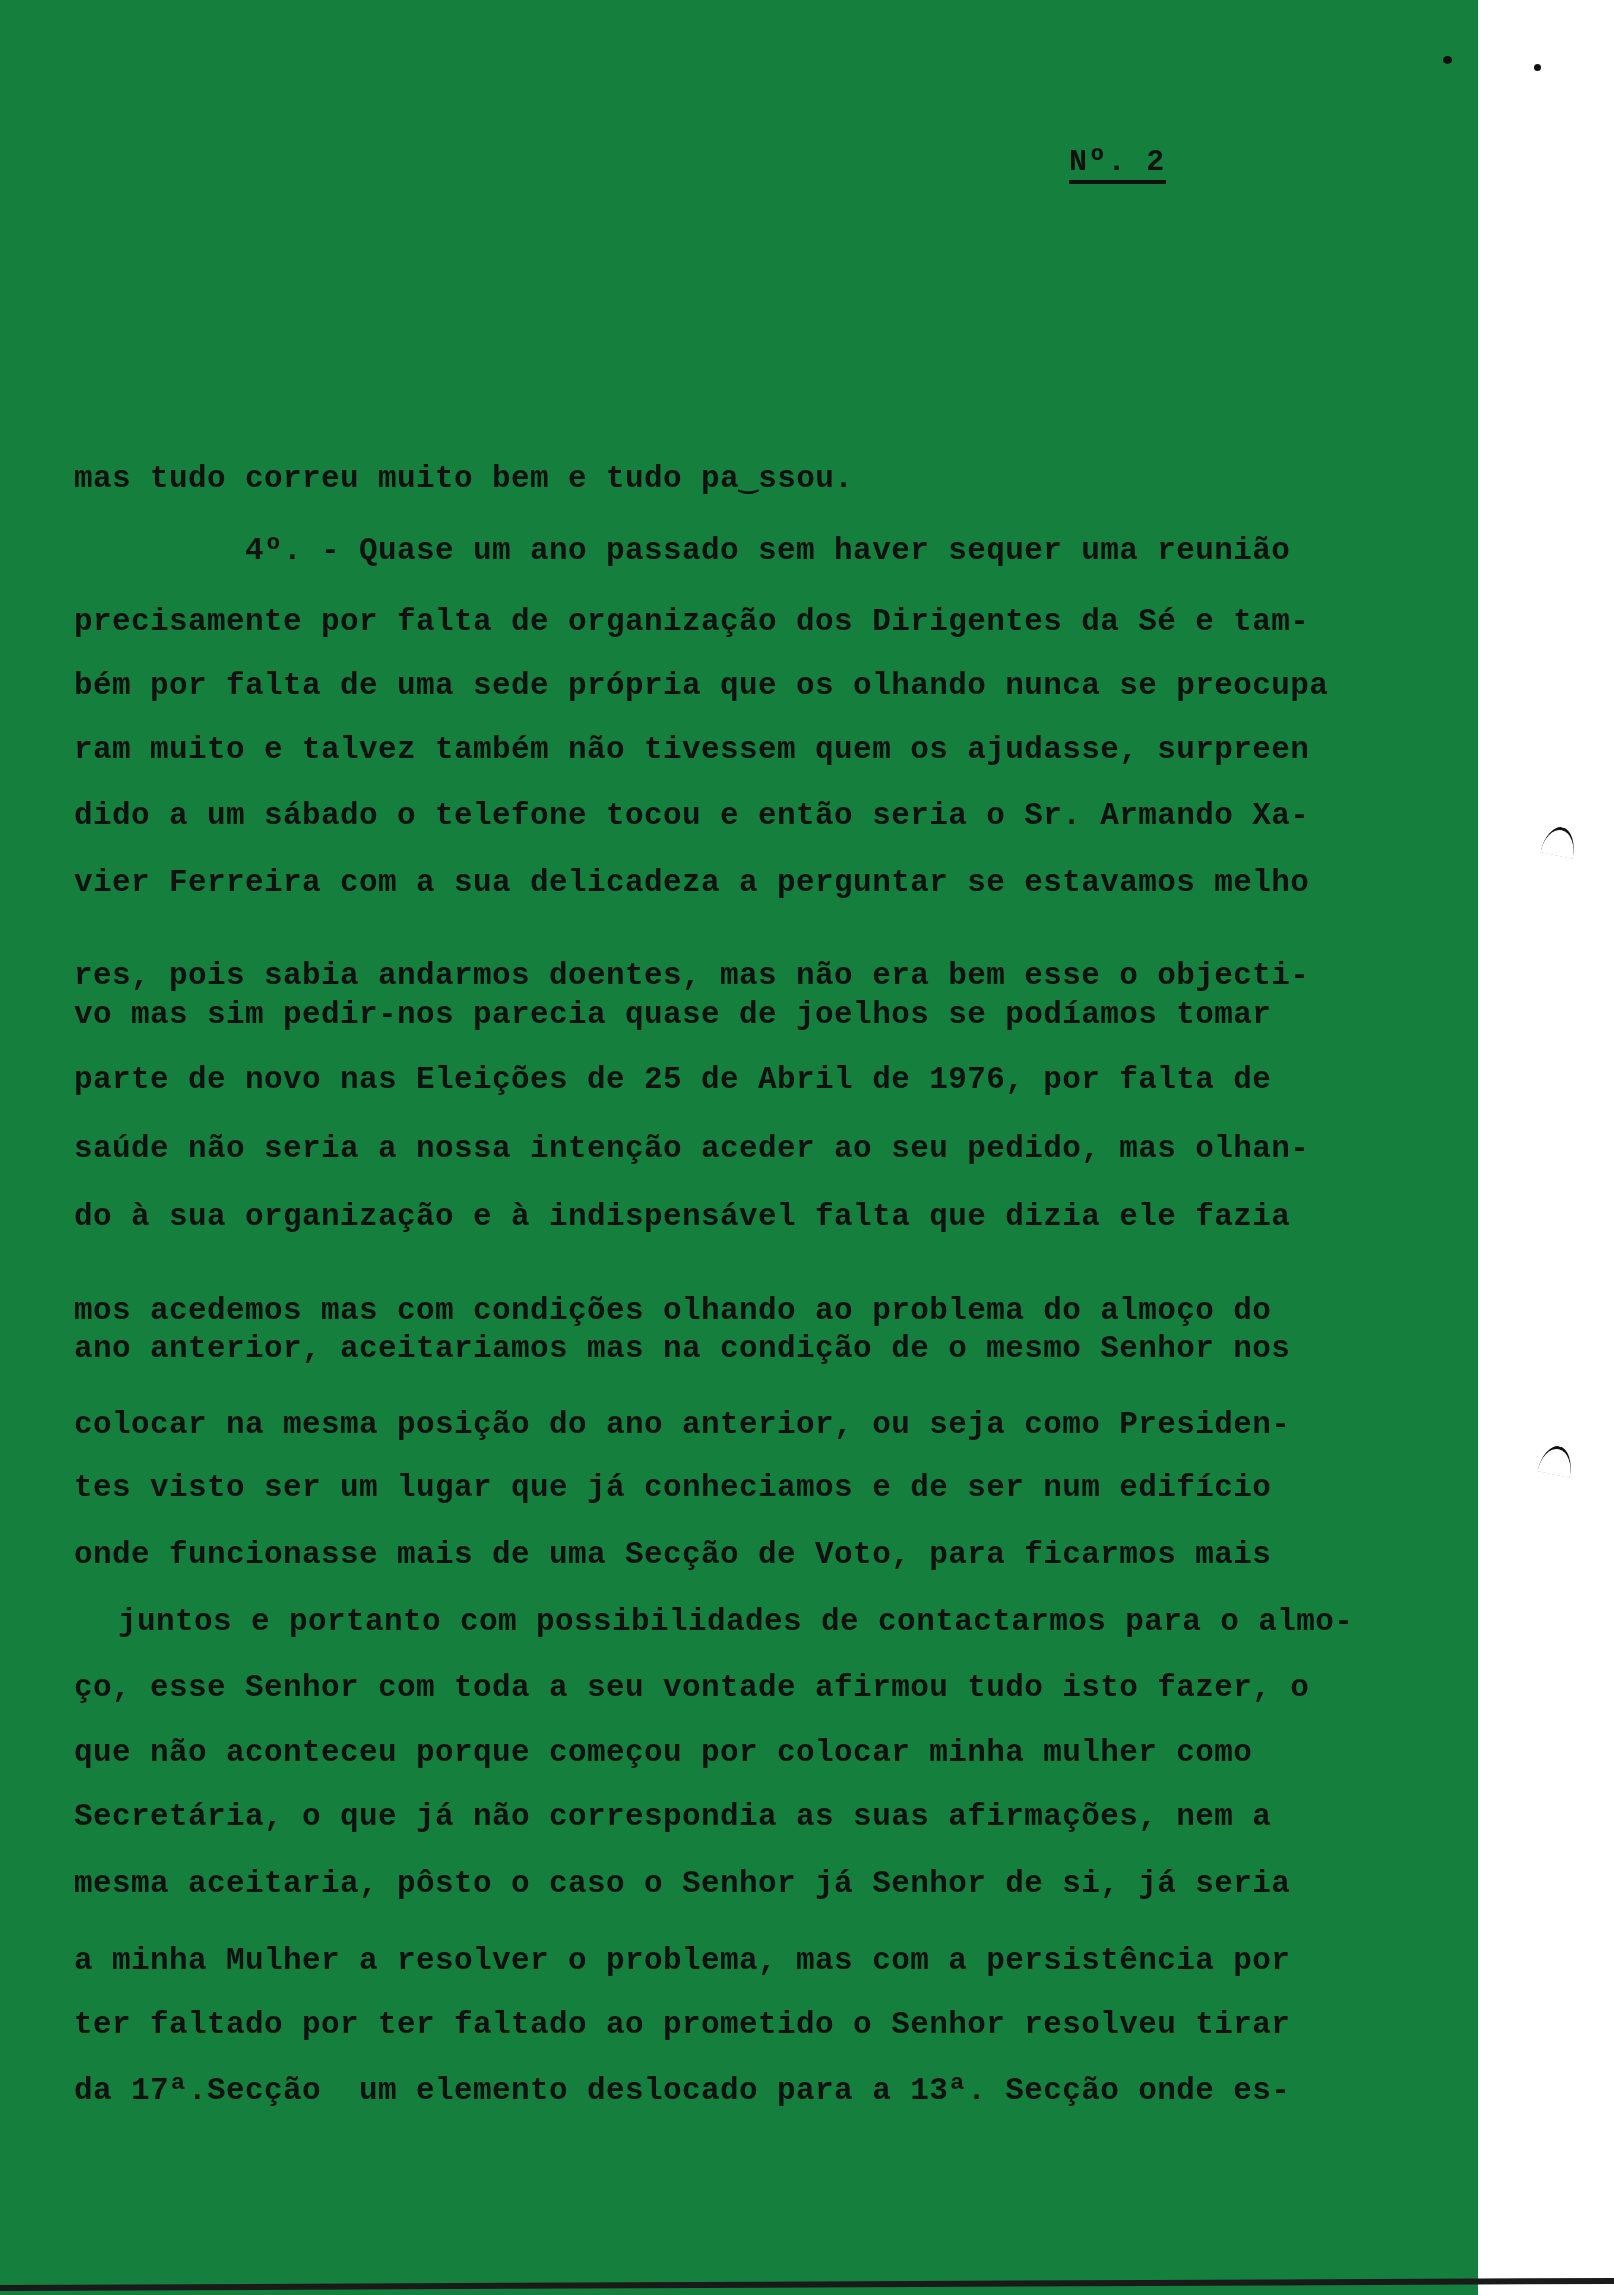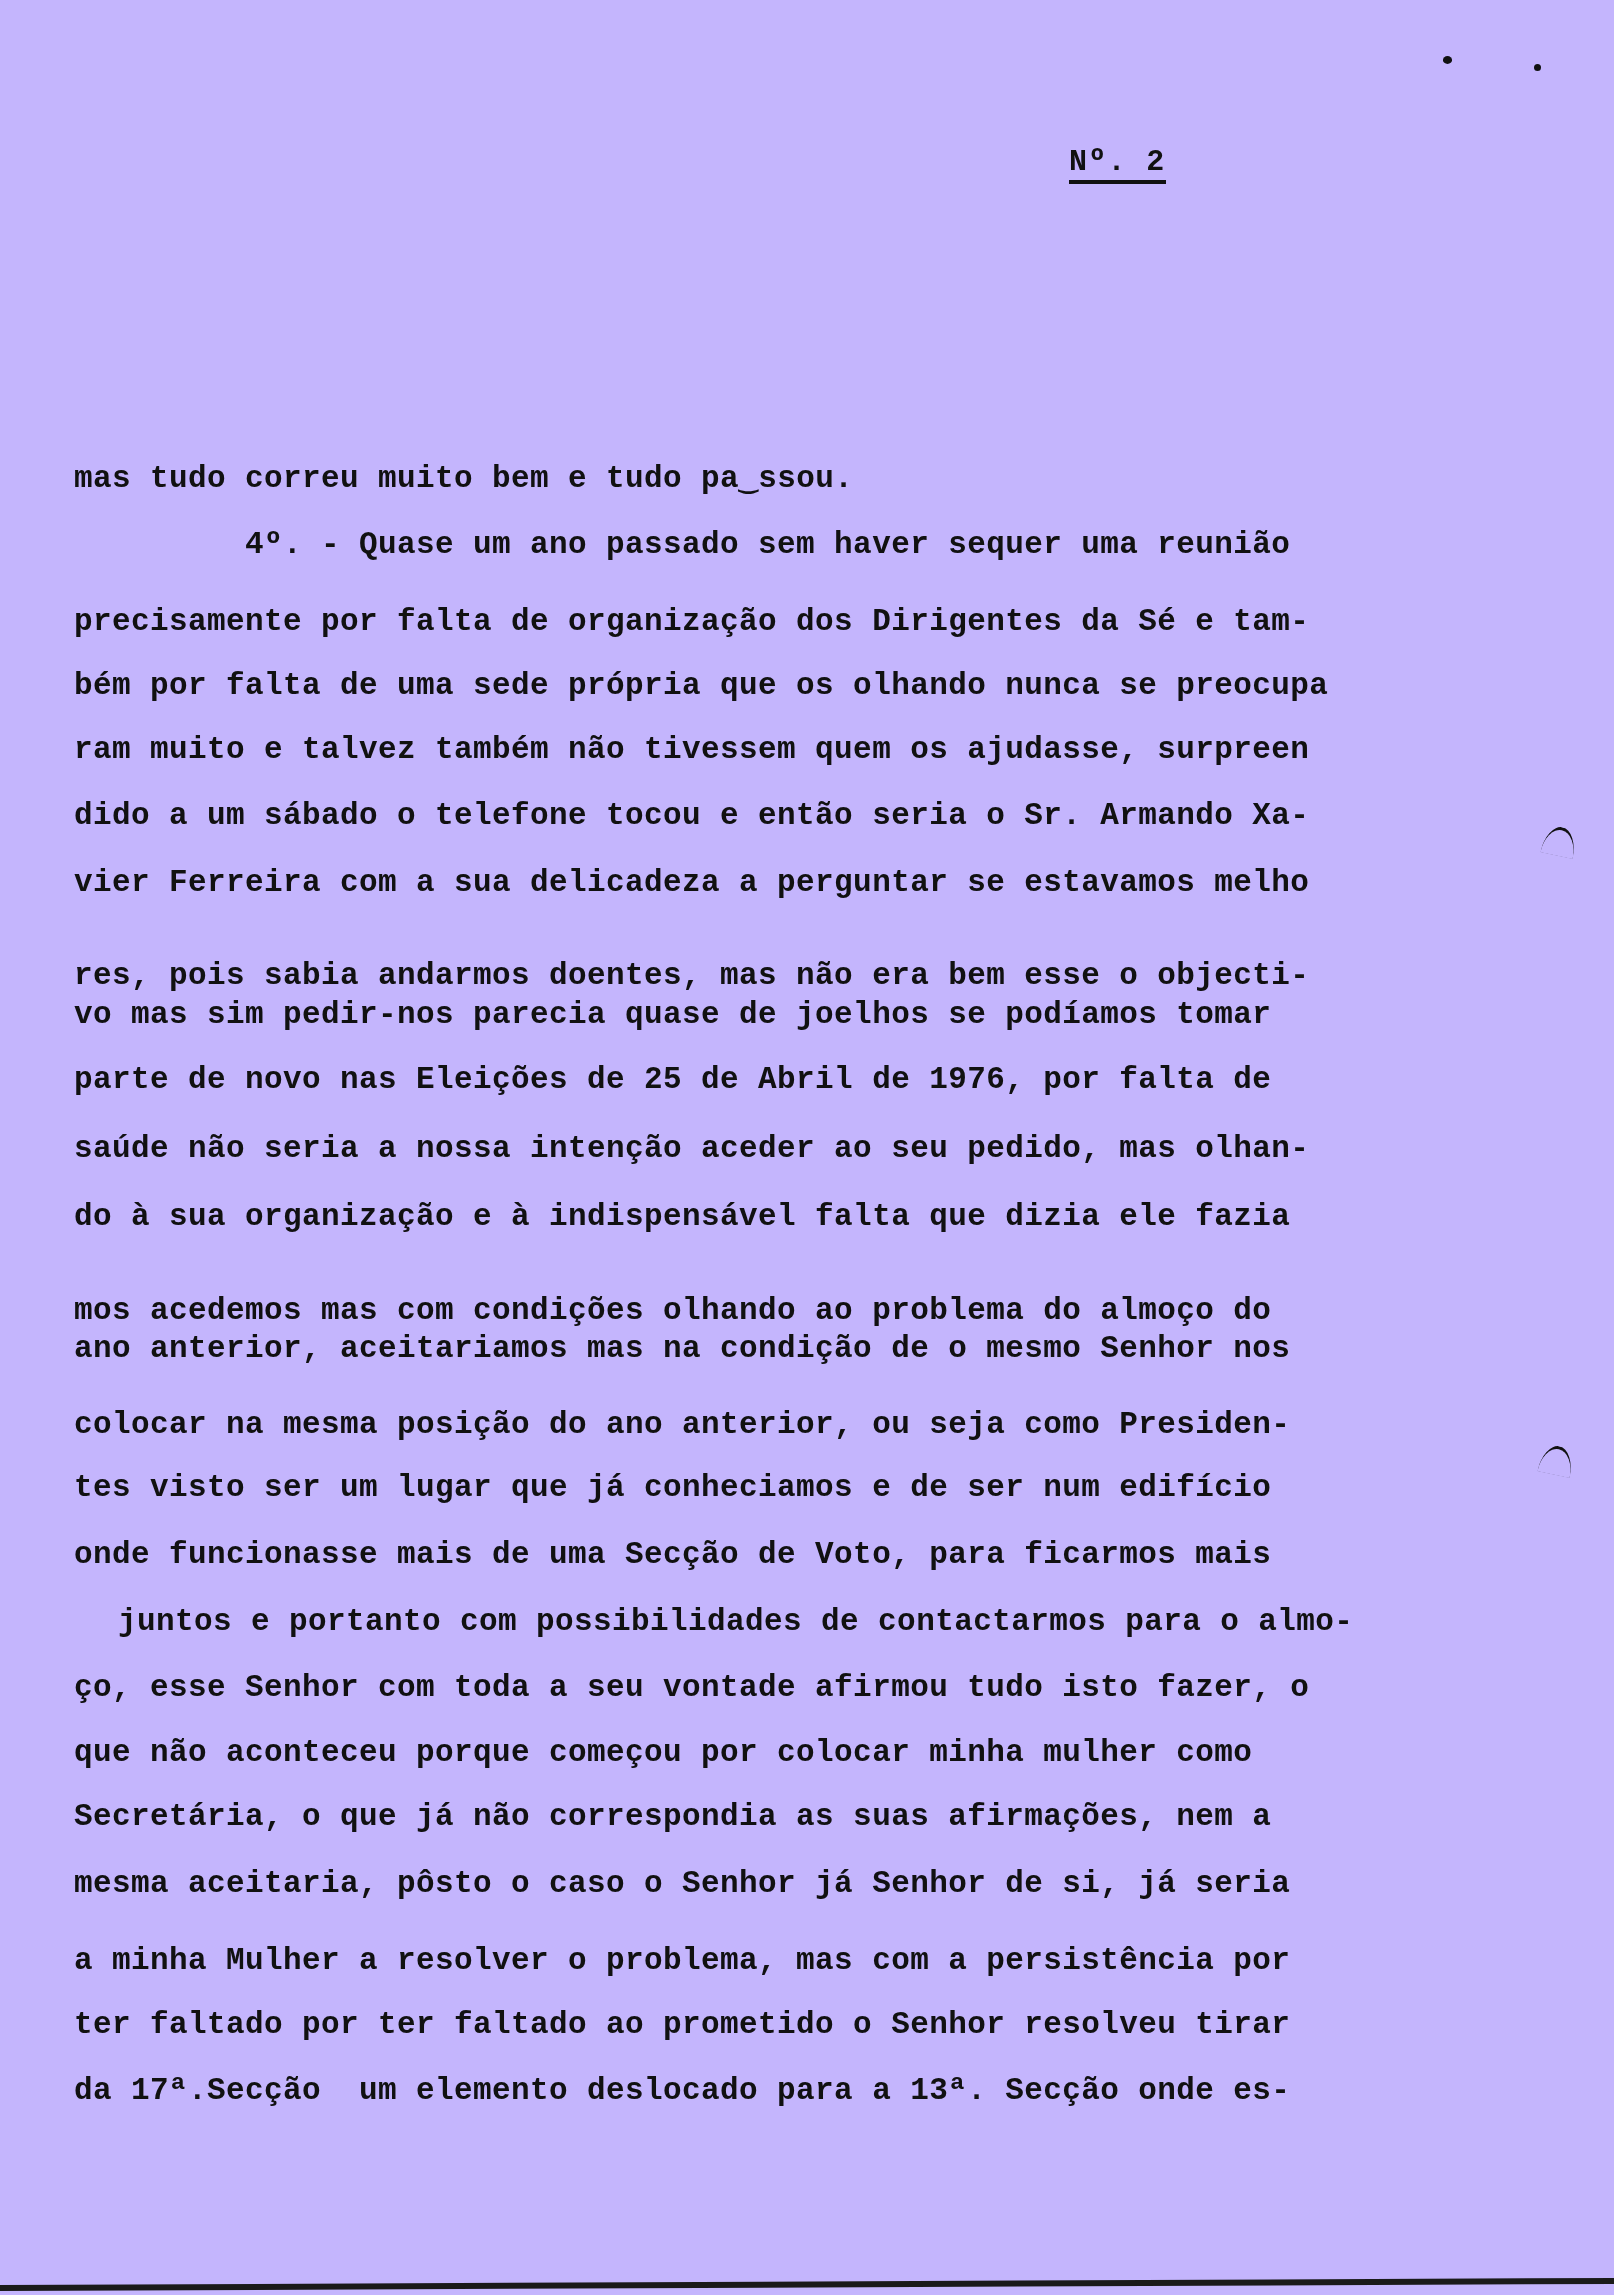--- a/index.html
+++ b/index.html
@@ -1,17 +1,17 @@
 <!DOCTYPE html>
 <html style="font-size:10.5px"><head>
 <meta charset="utf-8">
 <style>
   html, body { margin: 0; padding: 0; background: #ffffff; }
   body { width: 1614px; height: 2295px; position: relative; overflow: hidden; }
-  .page { position: absolute; left: 0; top: 0; width: 1614px; height: 2295px; background: #c4b5fd; }
+  .page { position: absolute; left: 0; top: 0; width: 1478px; height: 2295px; background: #15803d; }
   .mono { font-family: "Liberation Mono", "DejaVu Sans Mono", monospace; color: #111111; font-weight: bold; }
   .page-number {
     position: absolute; left: 1069px; top: 145px;
     font-size: 30px; letter-spacing: 1.3px;
     border-bottom: 4.6px solid #111; padding-bottom: 1.3px; line-height: 34px;
   }
   .body-text { position: absolute; left: 74px; top: 459px; width: 1441px; }
   .line {
     position: absolute; left: 0; white-space: pre;
     font-size: 31px; letter-spacing: 0.4px; line-height: 39px;
@@ -32,21 +32,21 @@
 
 <div class="page">
 
   <div class="speck" style="left:1443px; top:56px; width:9.2px; height:7.9px;"></div>
   <div class="speck" style="left:1534px; top:64px; width:7.2px; height:7.2px;"></div>
 
   <div class="page-number mono">Nº. 2</div>
 
   <div class="body-text mono">
     <div class="line" style="top:0px;">mas tudo correu muito bem e tudo pa‿ssou.</div>
-    <div class="line" style="top:66px;">         4º. - Quase um ano passado sem haver sequer uma reunião</div>
+    <div class="line" style="top:72px;">         4º. - Quase um ano passado sem haver sequer uma reunião</div>
     <div class="line" style="top:143px;">precisamente por falta de organização dos Dirigentes da Sé e tam-</div>
     <div class="line" style="top:207px;">bém por falta de uma sede própria que os olhando nunca se preocupa</div>
     <div class="line" style="top:271px;">ram muito e talvez também não tivessem quem os ajudasse, surpreen</div>
     <div class="line" style="top:337px;">dido a um sábado o telefone tocou e então seria o Sr. Armando Xa-</div>
     <div class="line" style="top:404px;">vier Ferreira com a sua delicadeza a perguntar se estavamos melho</div>
     <div class="line" style="top:497px;">res, pois sabia andarmos doentes, mas não era bem esse o objecti-</div>
     <div class="line" style="top:536px;">vo mas sim pedir-nos parecia quase de joelhos se podíamos tomar</div>
     <div class="line" style="top:601px;">parte de novo nas Eleições de 25 de Abril de 1976, por falta de</div>
     <div class="line" style="top:670px;">saúde não seria a nossa intenção aceder ao seu pedido, mas olhan-</div>
     <div class="line" style="top:738px;">do à sua organização e à indispensável falta que dizia ele fazia</div>

